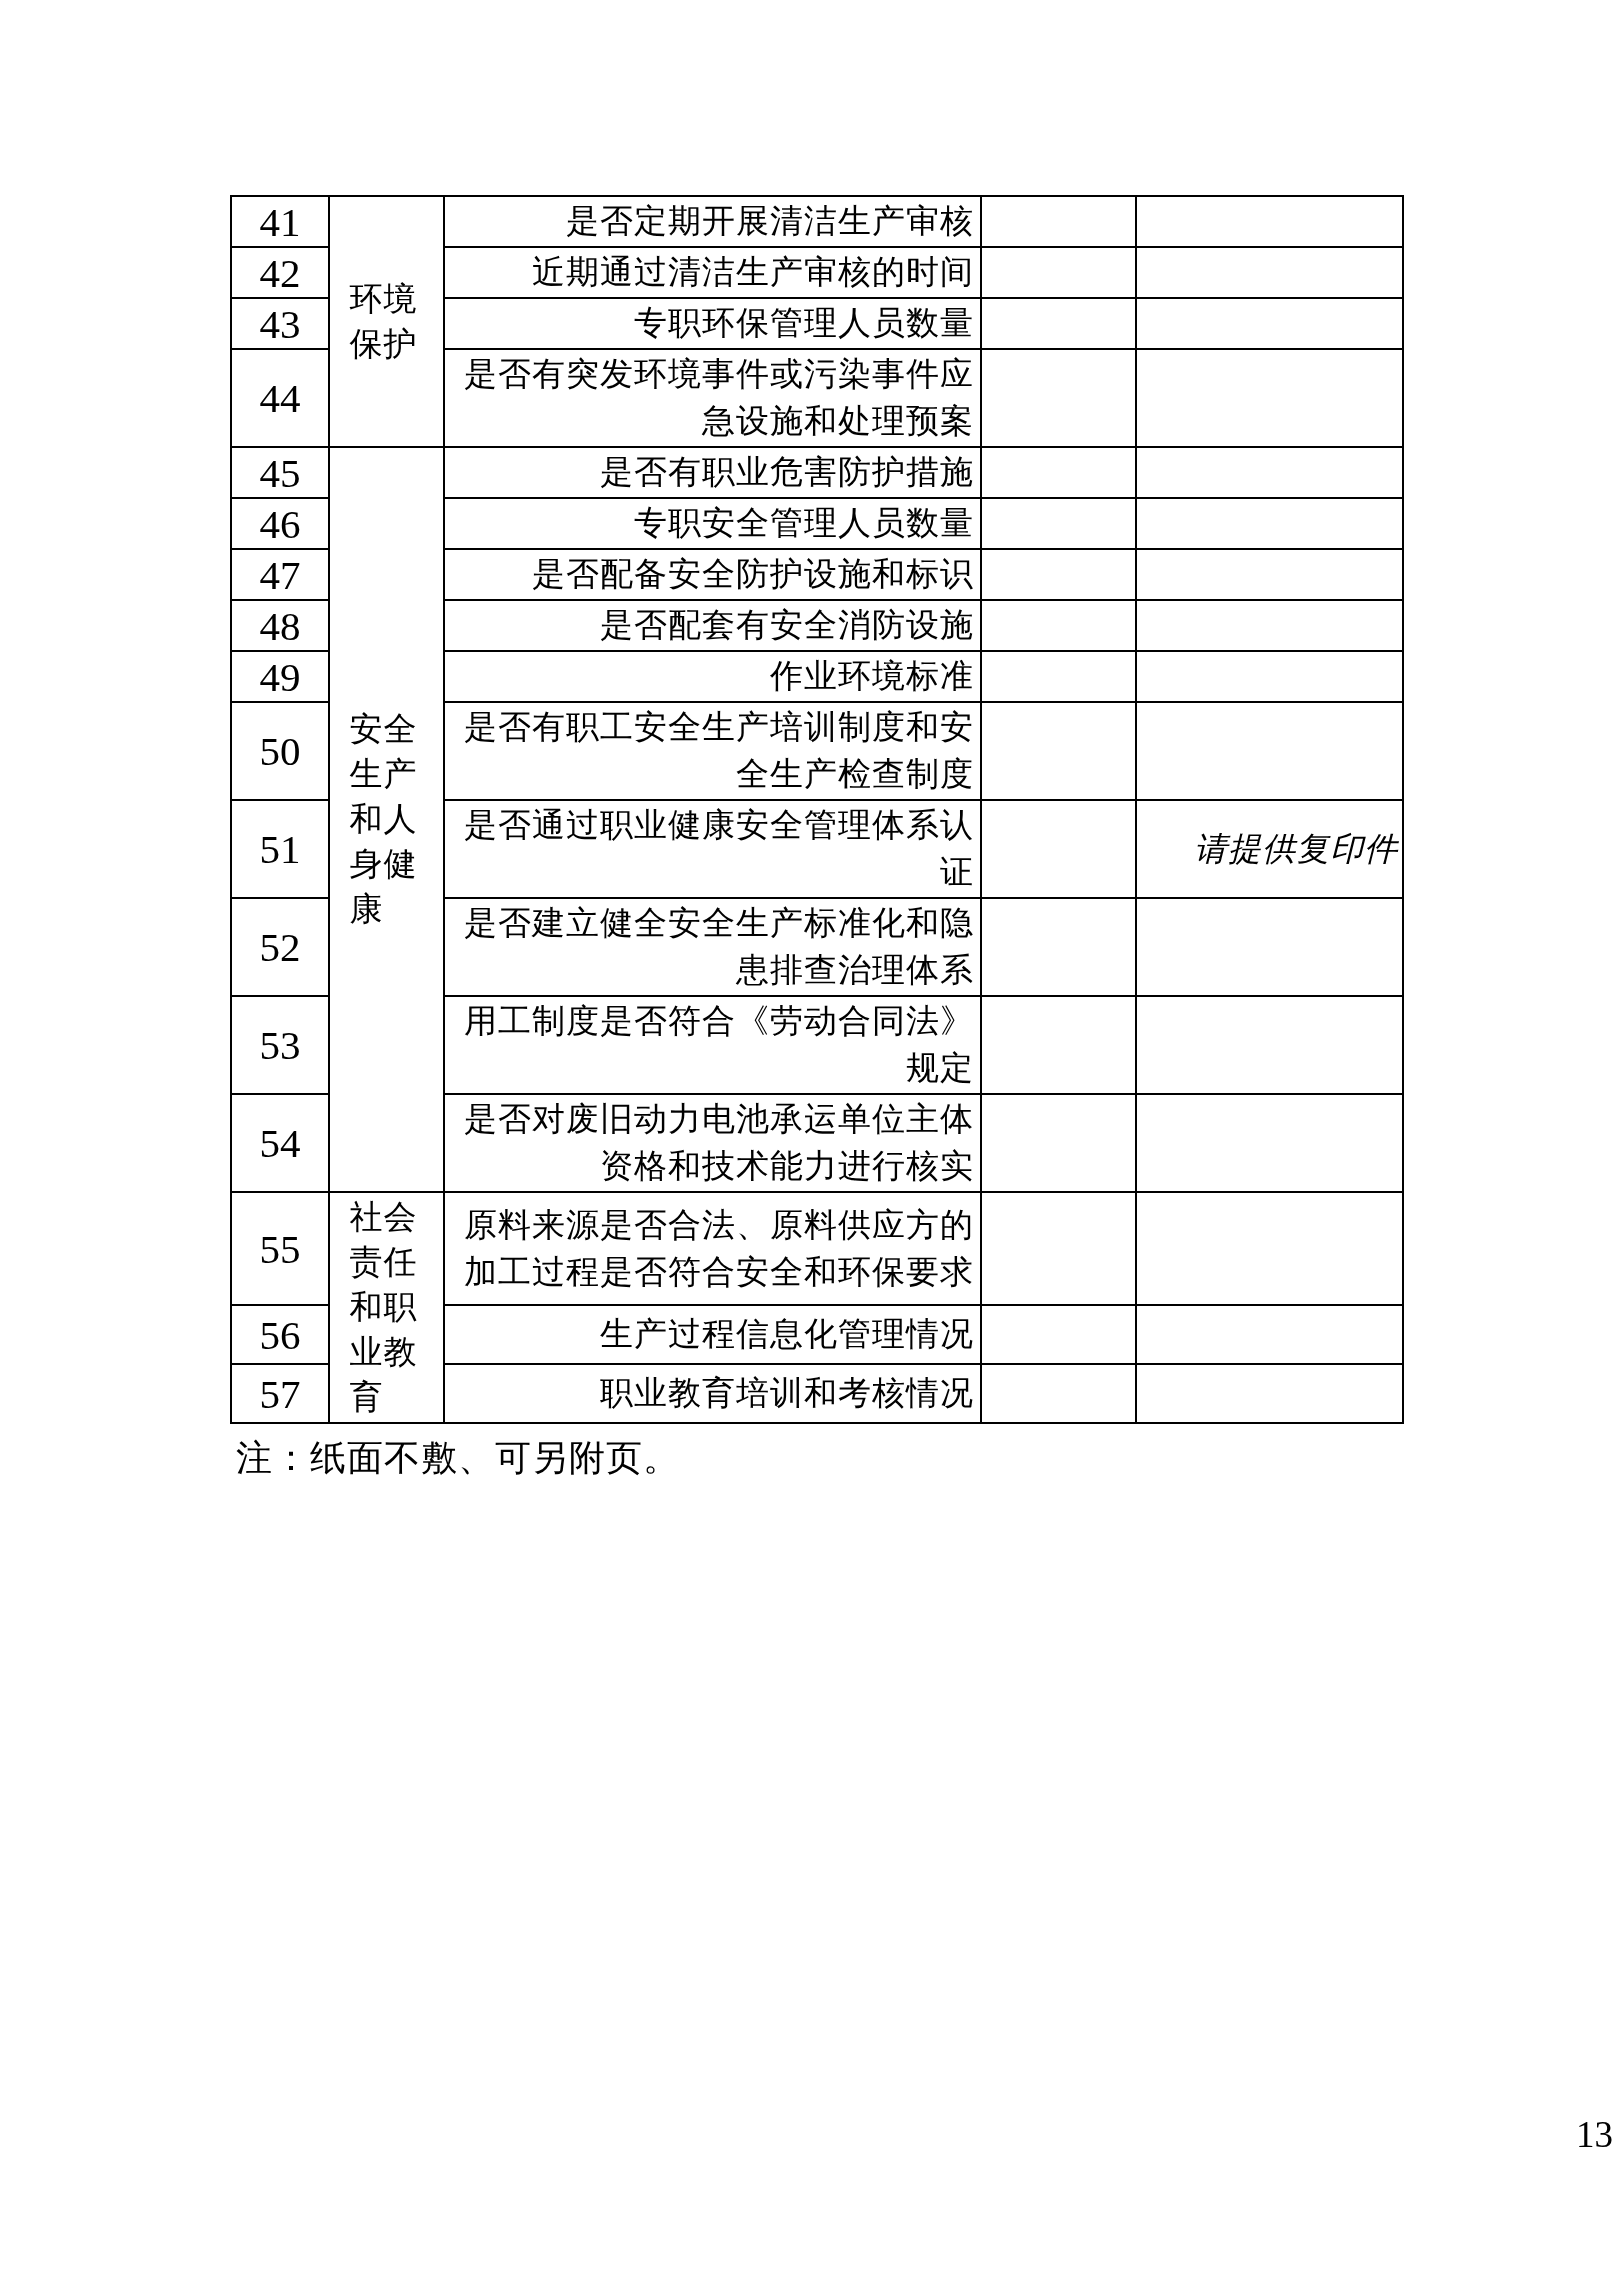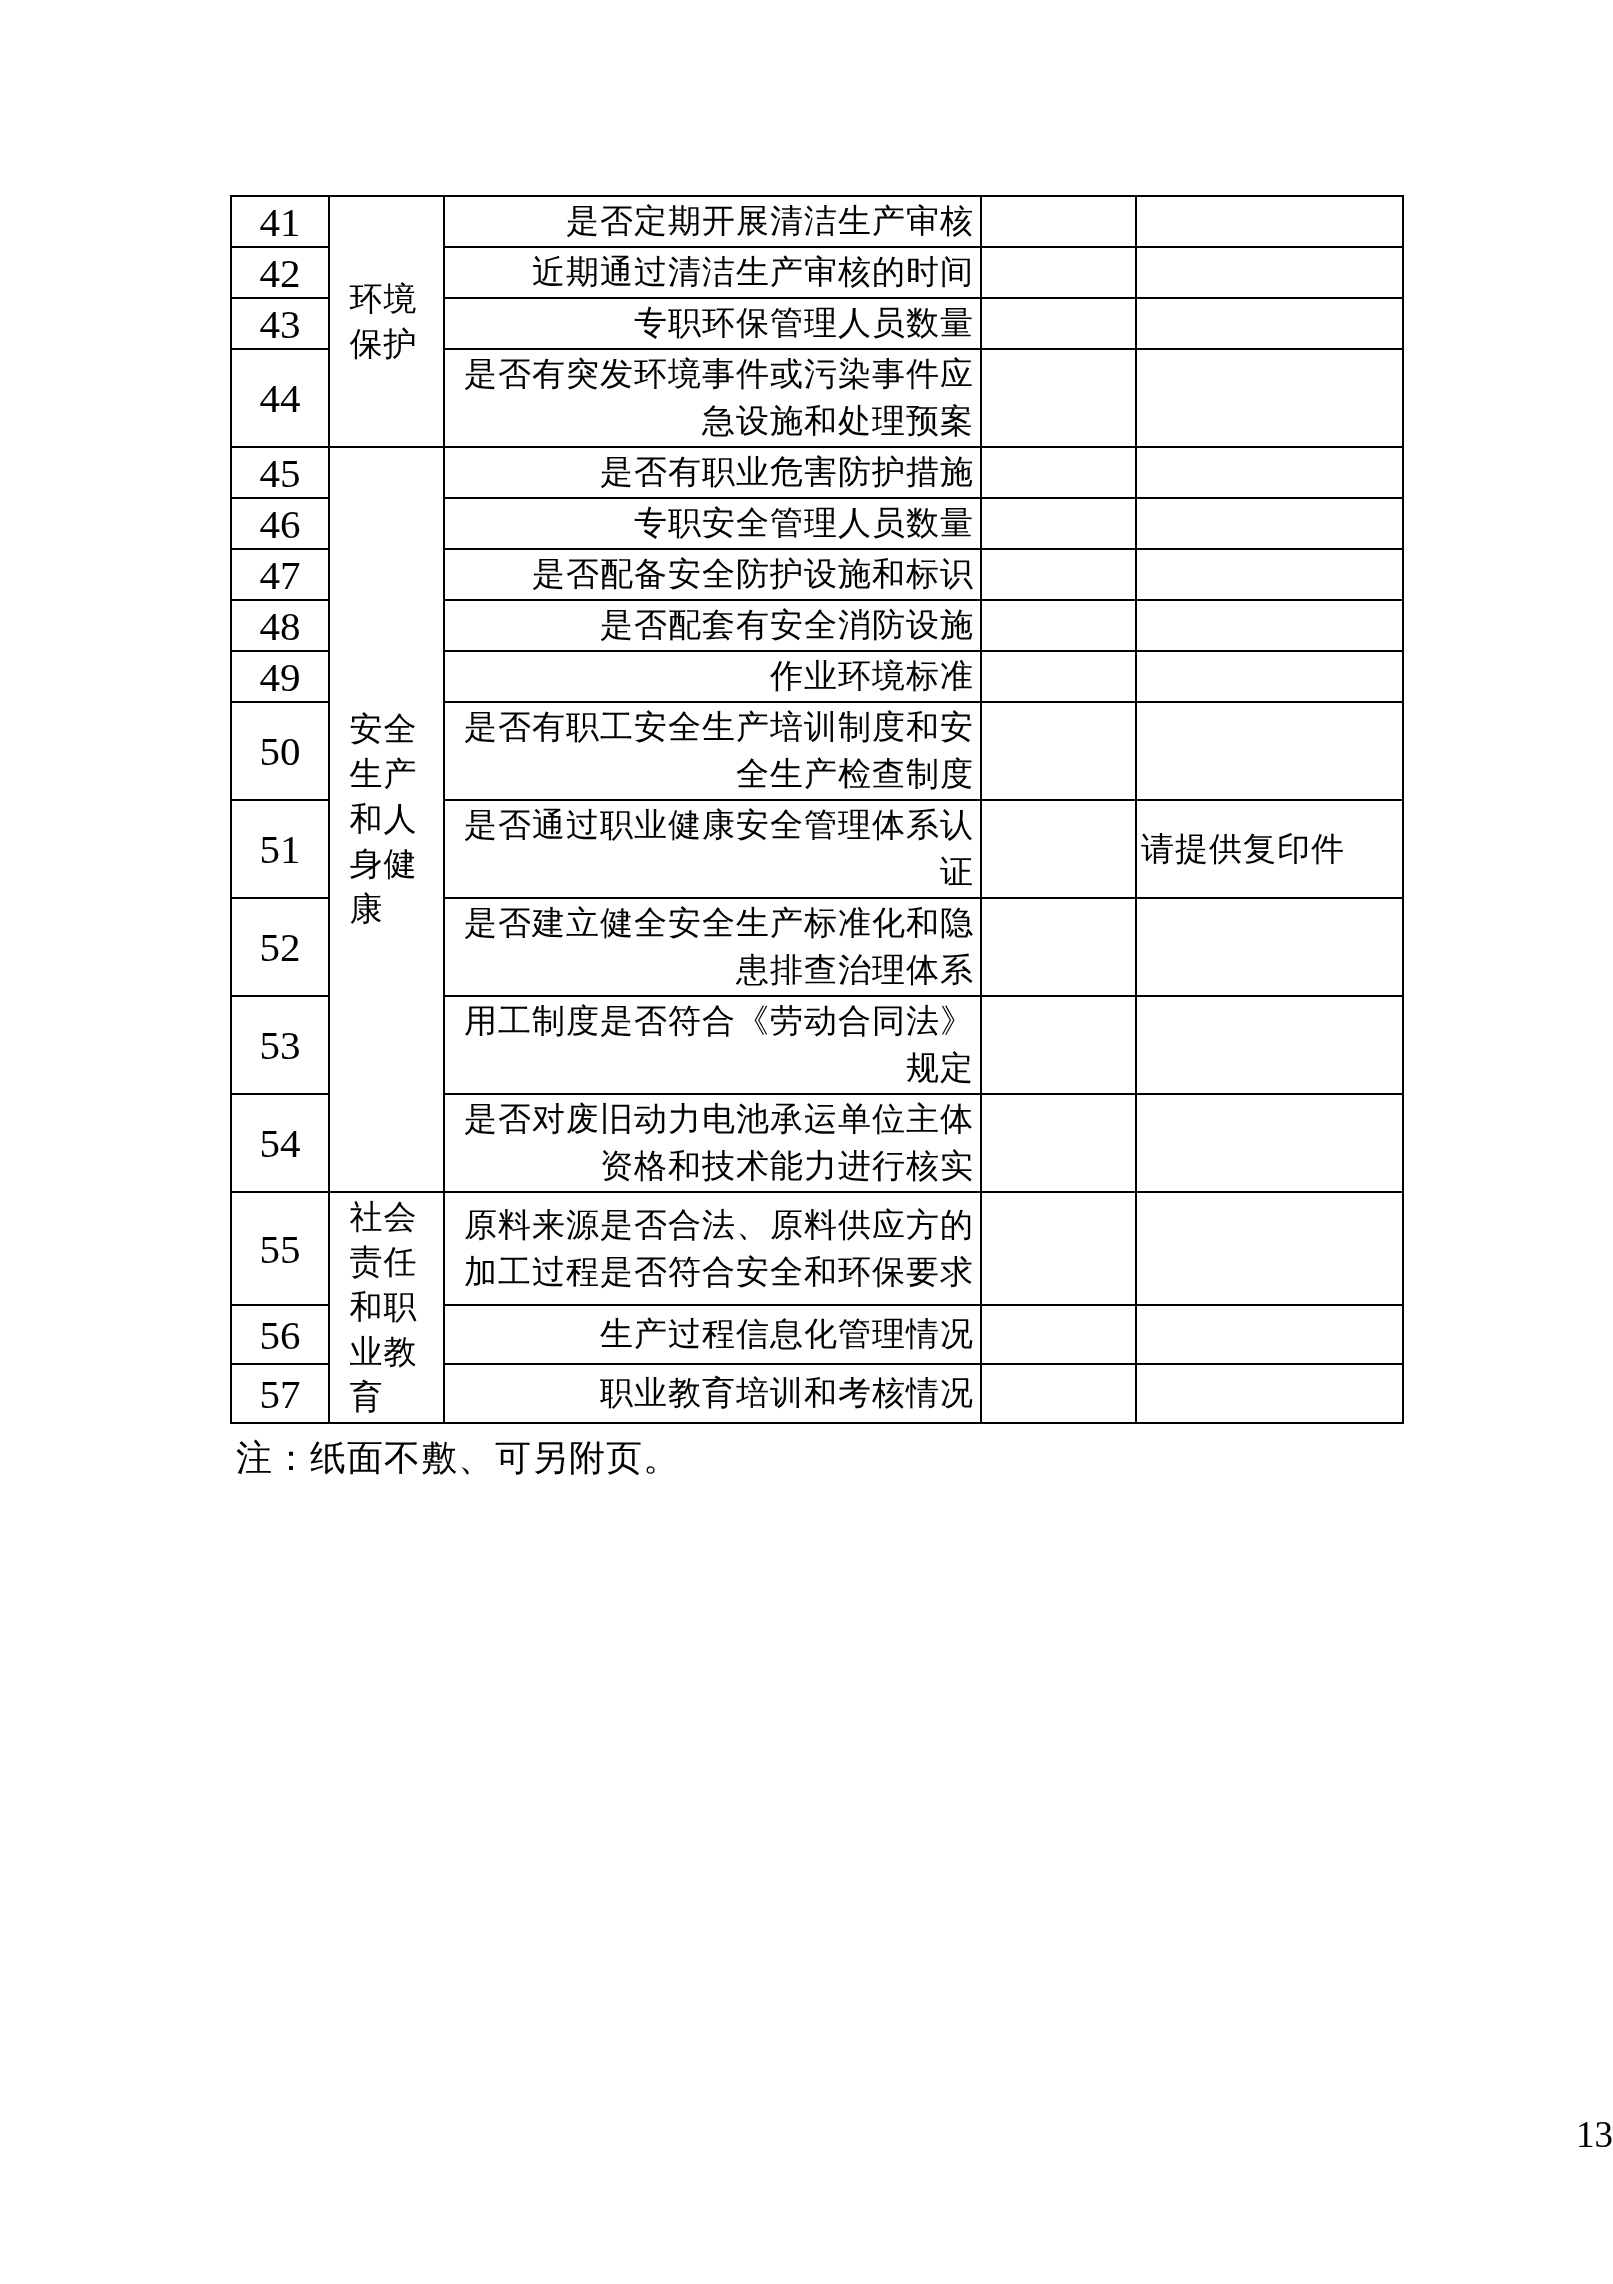--- a/index.html
+++ b/index.html
@@ -49,24 +49,25 @@
   td.item {
     text-align: right;
     font-size: 33px;
     letter-spacing: 1px;
     line-height: 47px;
     padding: 1px 5.9px 1px 11.8px;
     word-break: break-all;
   }
   td.fill { padding: 0; }
   td.remark {
-    text-align: left;
+    text-align: right;
     font-size: 33px;
     letter-spacing: 1px;
     padding: 0 3.9px;
+    font-style: italic;
   }
   .note {
     margin: 9.8px 0 0 5.9px;
     font-size: 36px;
     letter-spacing: 1px;
     white-space: nowrap;
   }
   .pageno {
     position: absolute;
     top: 2113px;

